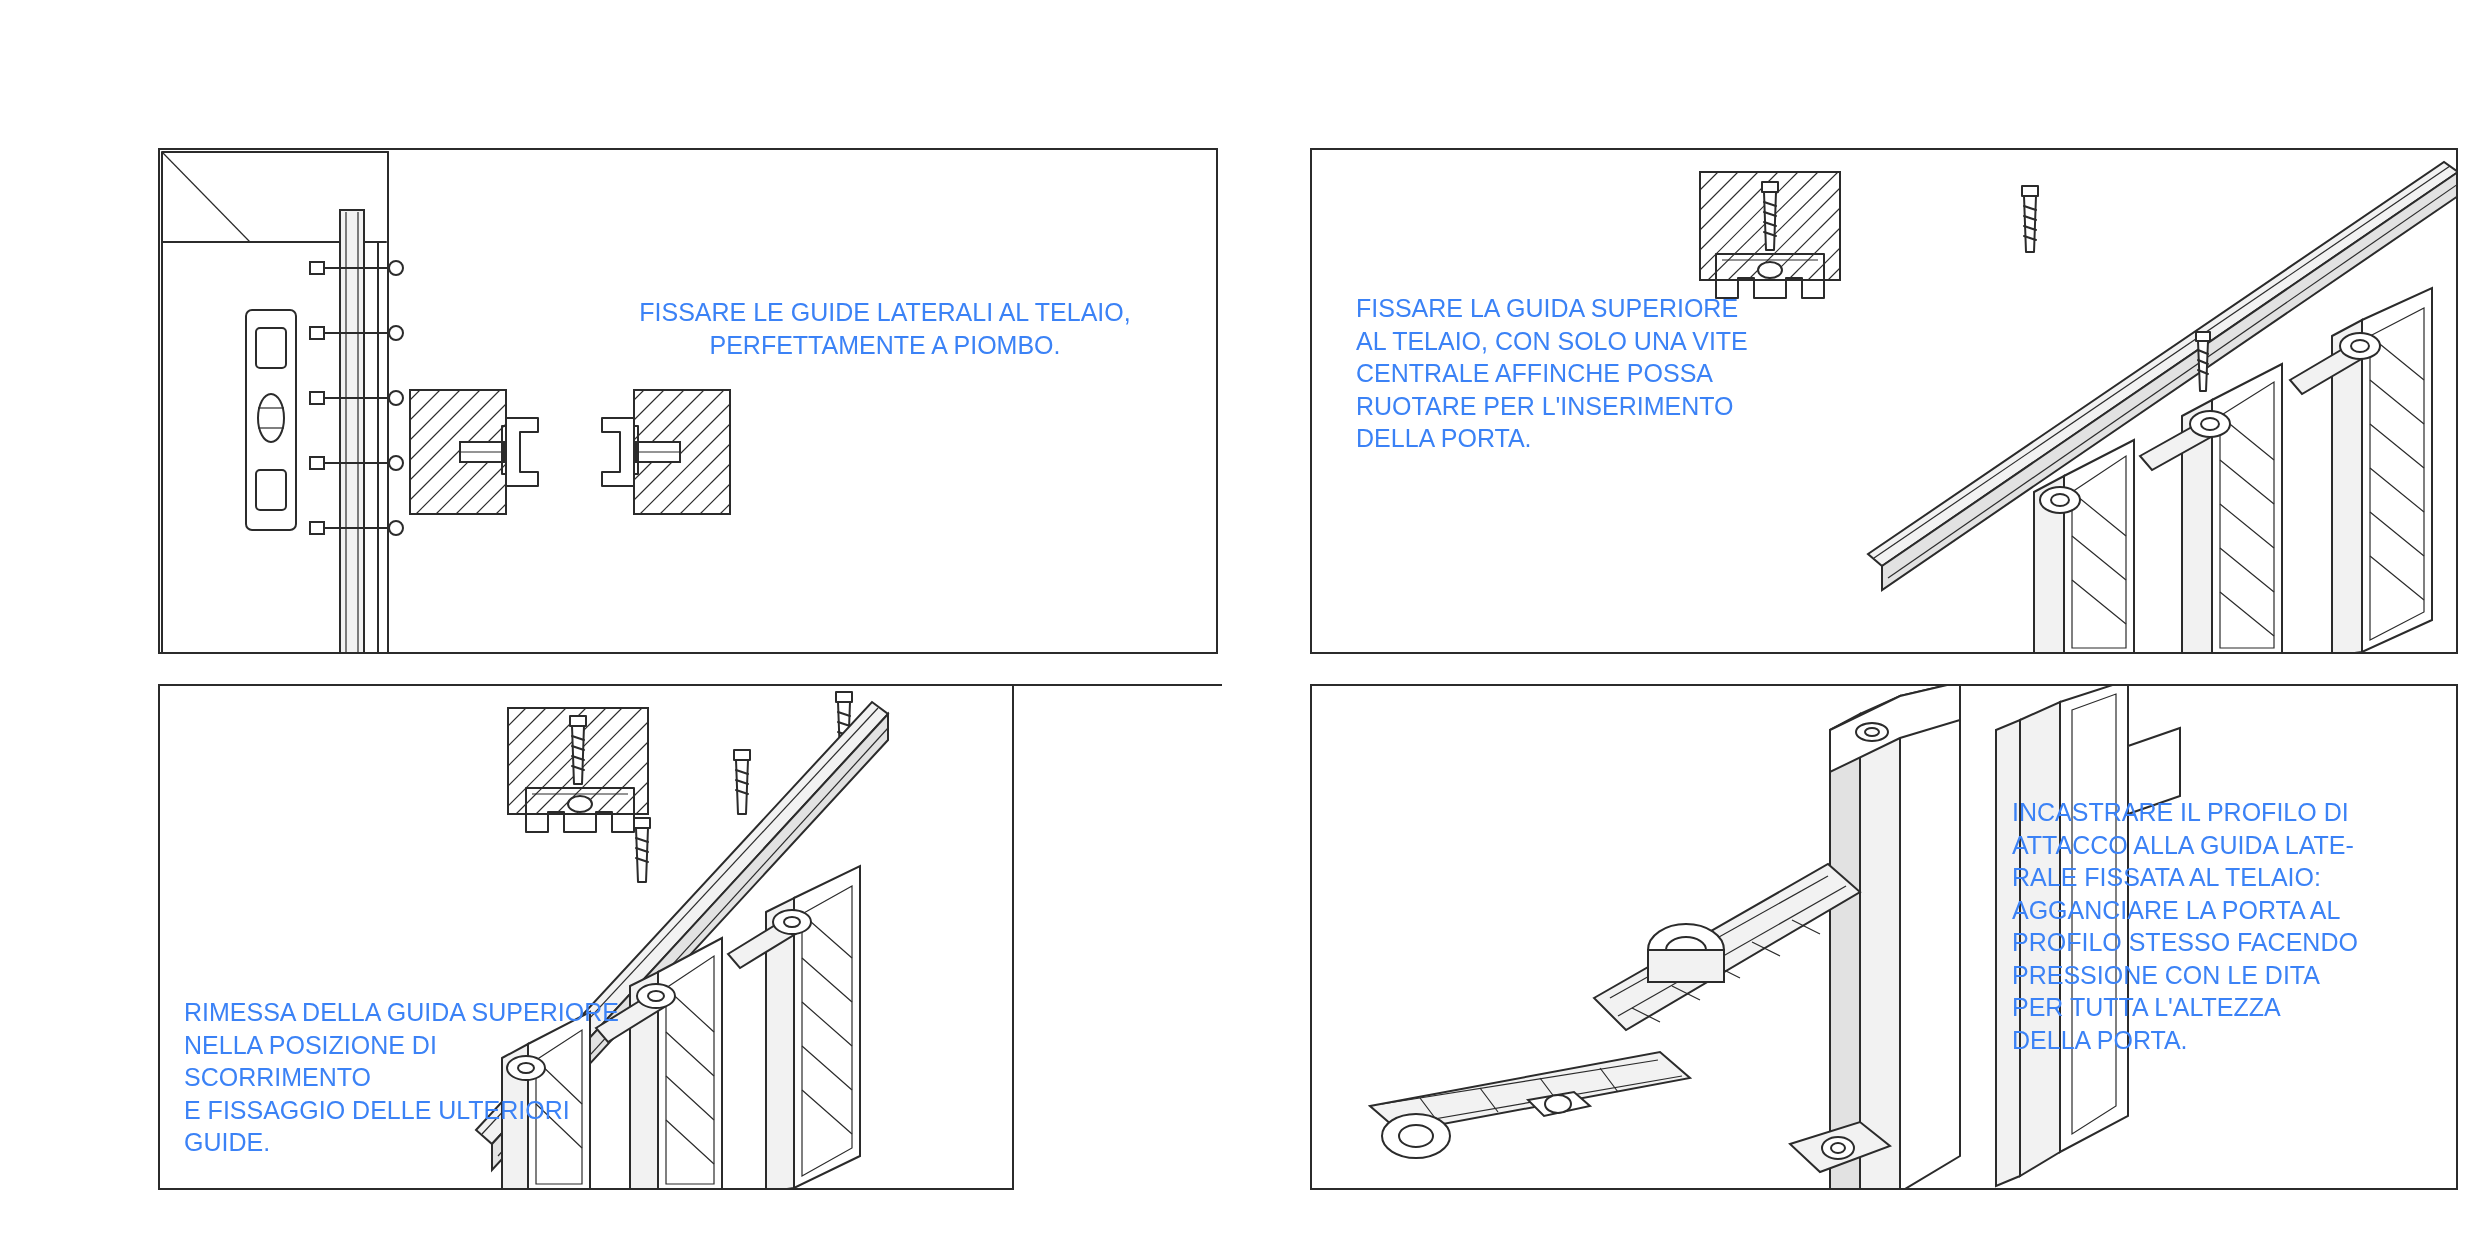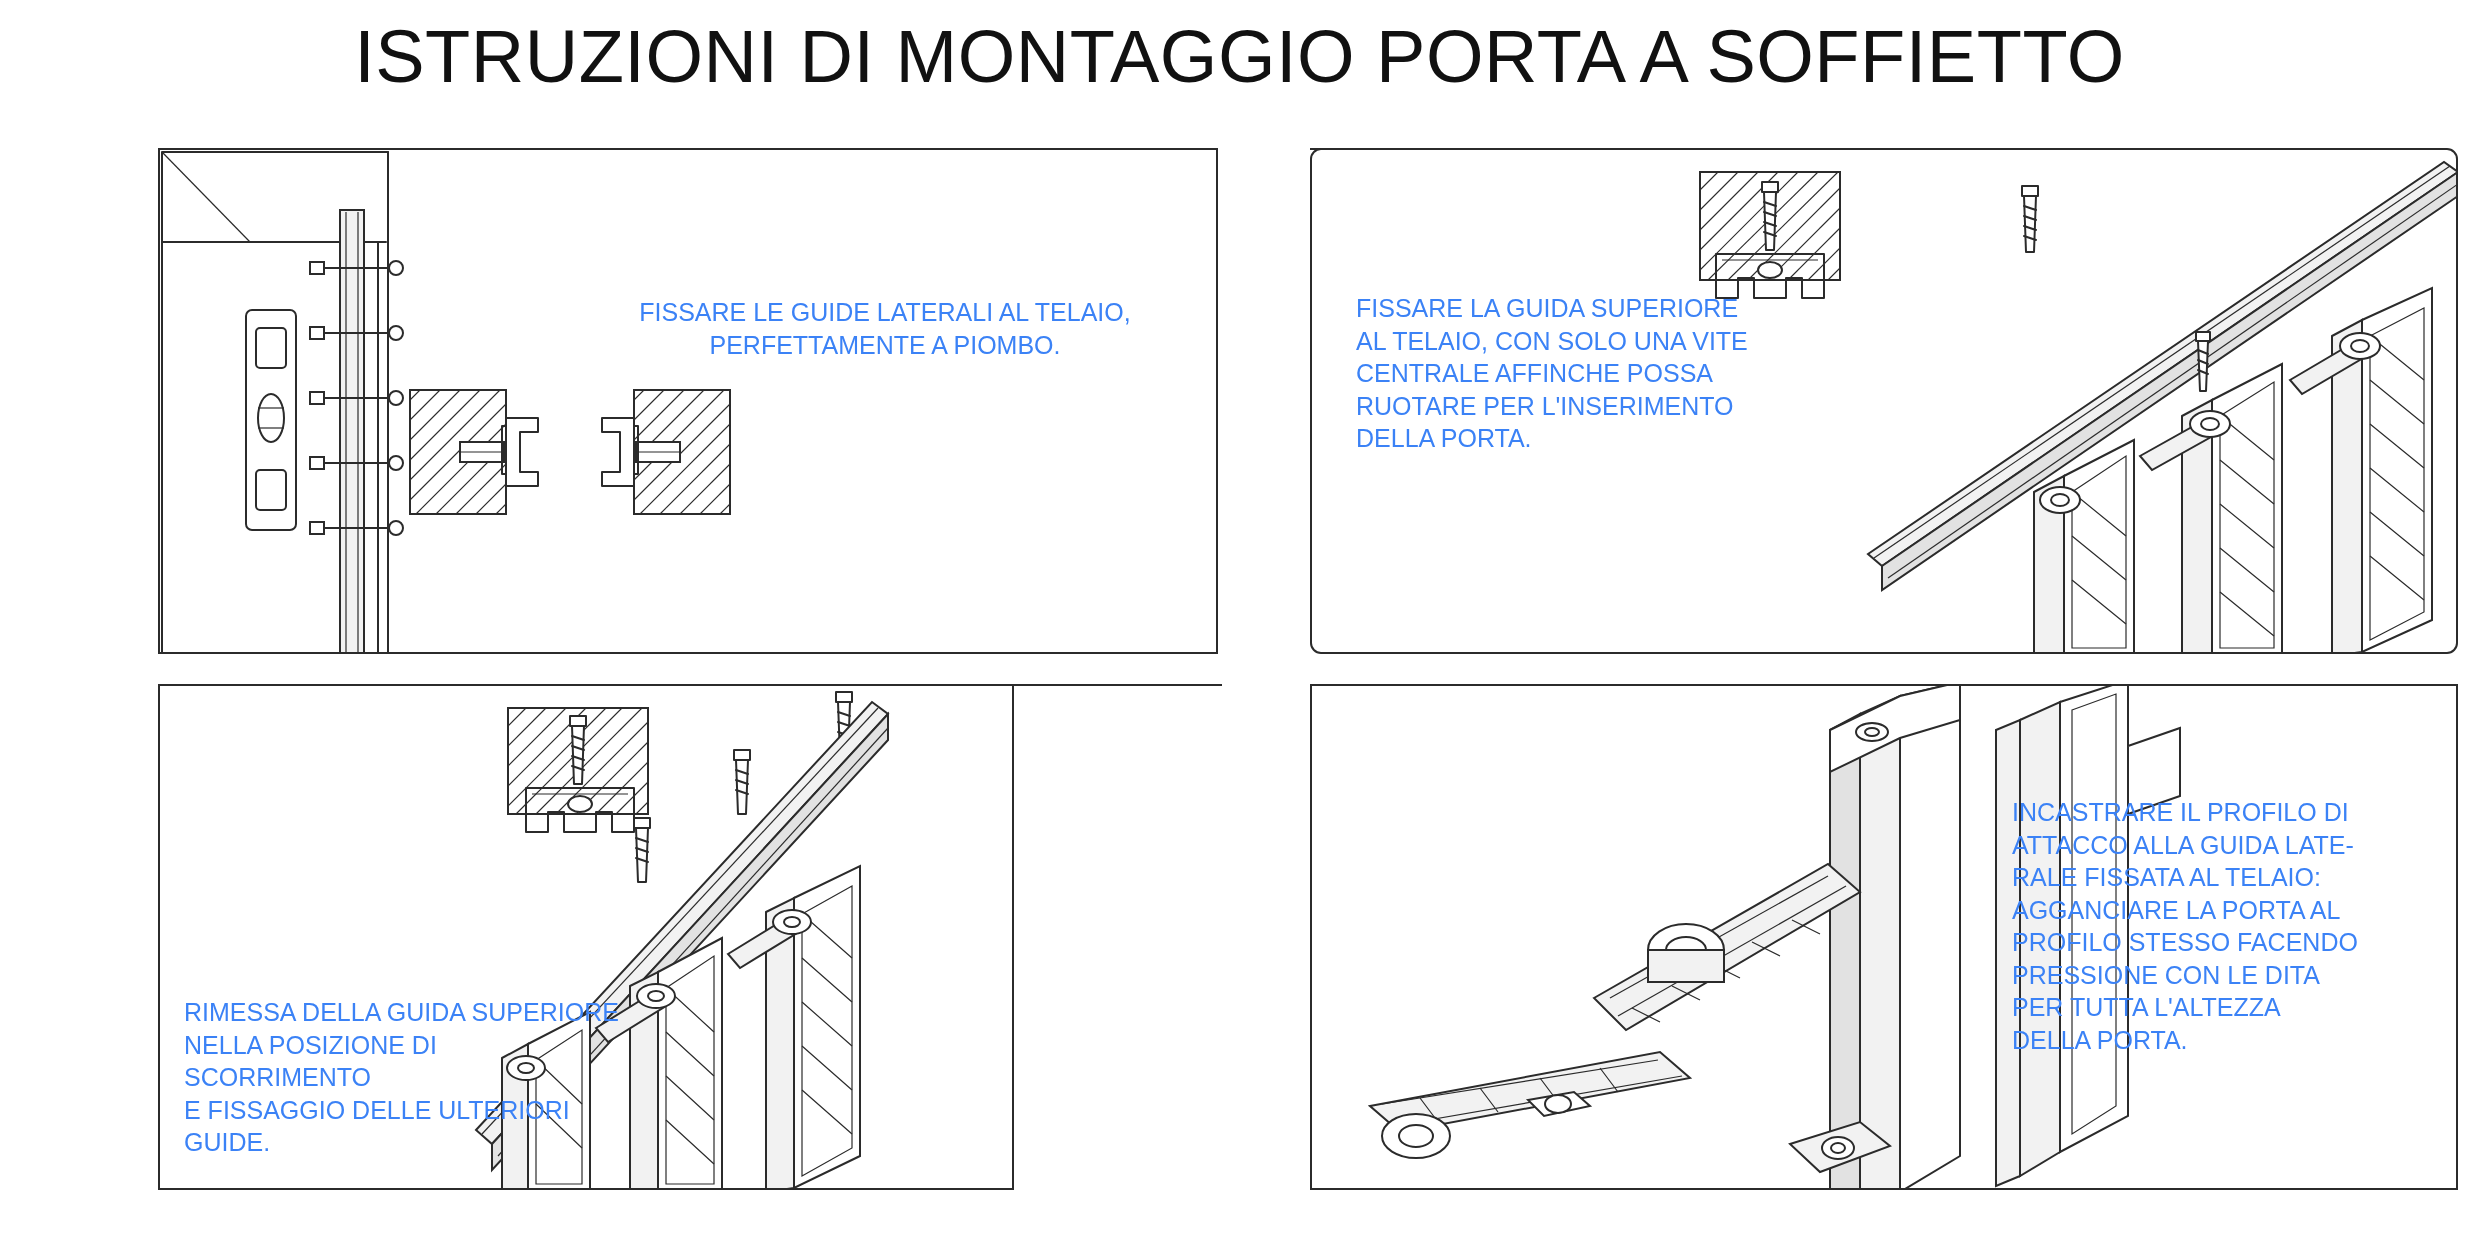--- a/index.html
+++ b/index.html
@@ -68,21 +68,20 @@
   }
   .fill-w { fill: #ffffff; stroke: #2b2b2b; stroke-width: 2; }
   .fill-l { fill: #f2f2f2; stroke: #2b2b2b; stroke-width: 2; }
   .fill-m { fill: #e2e2e2; stroke: #2b2b2b; stroke-width: 2; }
 </style>
 </head>
 <body>
 
 <div class="sheet">
 
-  <div class="main-title">ISTRUZIONI DI MONTAGGIO PORTA A SOFFIETTO</div>
 
   <div class="panel-rule" style="left:262px; top:148px; width:870px;"></div>
 
   <div class="panel" style="left:158px; top:148px; width:1060px; height:506px;">
 
     <svg width="1060" height="506" viewBox="0 0 1060 506">
 
       <rect class="stroke" x="2" y="2" width="226" height="502"></rect>
       <line class="stroke" x1="2" y1="92" x2="226" y2="92"></line>
       <line class="stroke-thin" x1="2" y1="2" x2="90" y2="92"></line>
@@ -165,21 +164,21 @@
         <path class="stroke" d="M474 276 l4 0 l0 48 l-4 0" fill="none"></path>
       </g>
     </svg>
 
     <div class="caption center" style="left:420px; top:146px; width:610px;">FISSARE LE GUIDE LATERALI AL TELAIO,
 PERFETTAMENTE A PIOMBO.</div>
   </div>
 
   <div class="panel-rule" style="left:1310px; top:148px; width:1090px;"></div>
 
-  <div class="panel" style="left:1310px; top:148px; width:1148px; height:506px;border-radius:11px;">
+  <div class="panel" style="left:1310px; top:148px; width:1148px; height:506px;">
 
     <svg width="1148" height="506" viewBox="0 0 1148 506">
 
       <rect x="388" y="22" width="140" height="108" fill="none" stroke="#2b2b2b" stroke-width="2"></rect>
       <g stroke="#2b2b2b" stroke-width="1.1">
         <line x1="388" y1="60" x2="426" y2="22"></line>
         <line x1="388" y1="80" x2="446" y2="22"></line>
         <line x1="388" y1="100" x2="466" y2="22"></line>
         <line x1="388" y1="120" x2="486" y2="22"></line>
         <line x1="396" y1="130" x2="506" y2="22"></line>

